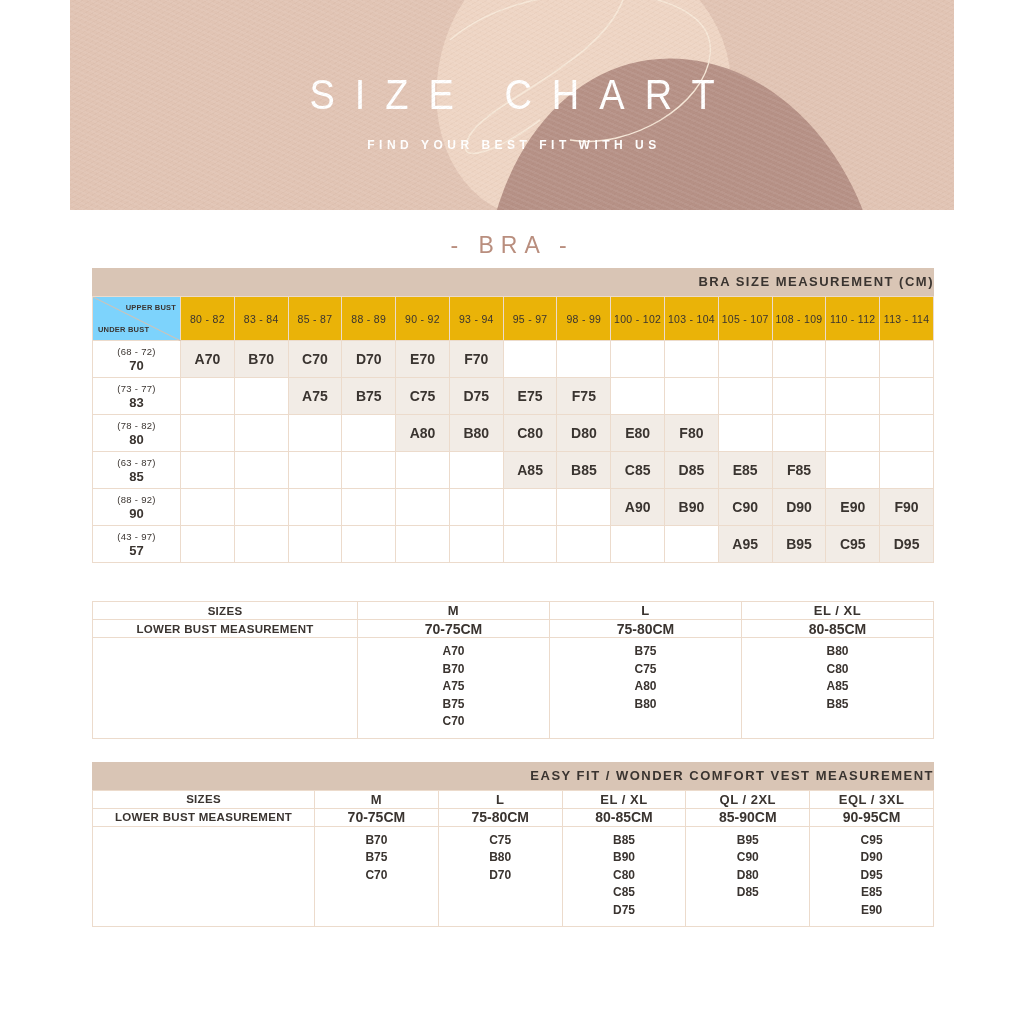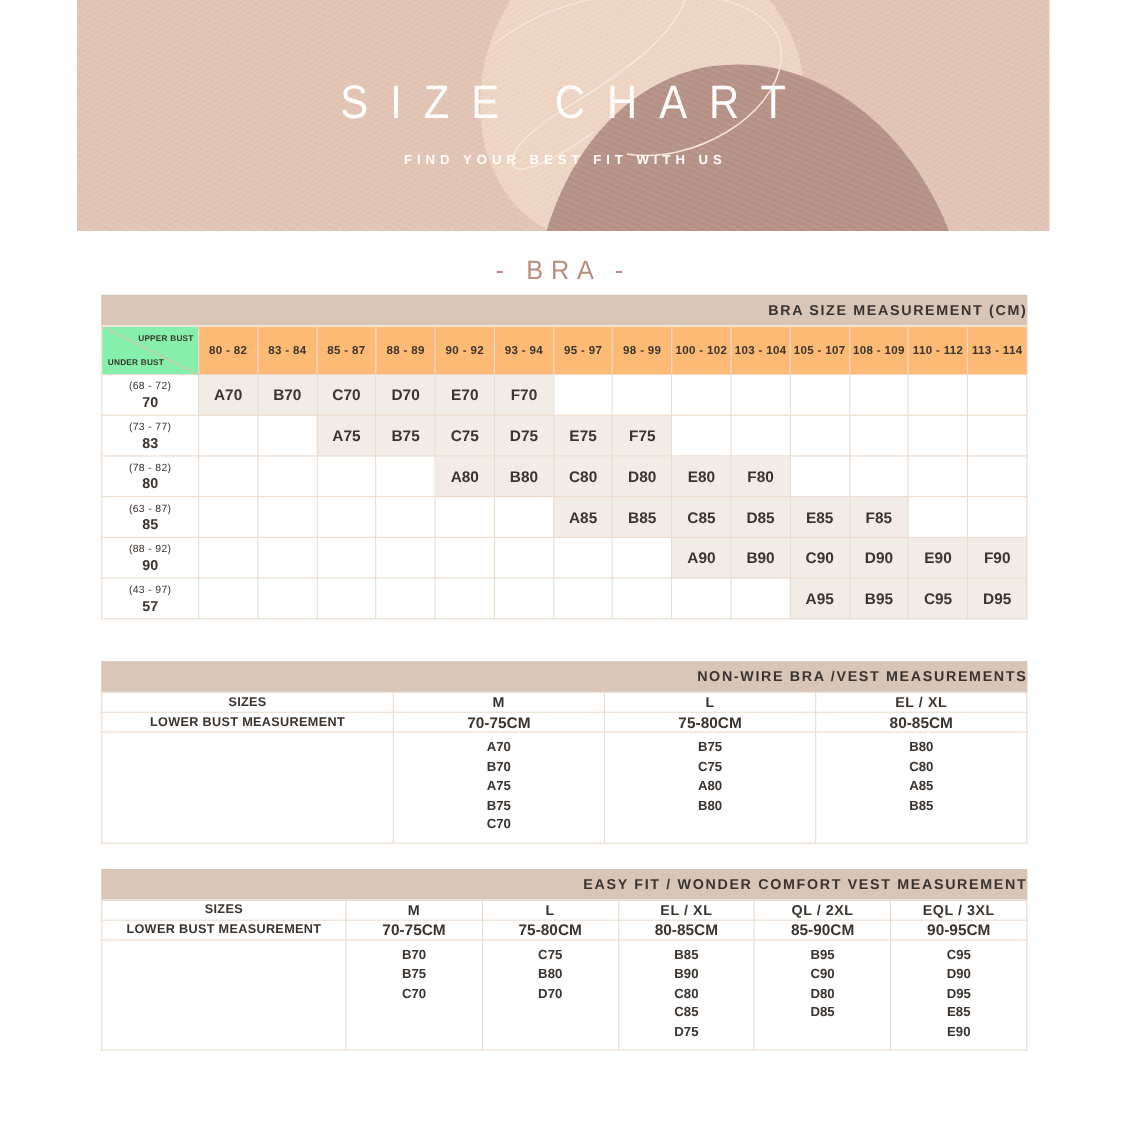--- a/index.html
+++ b/index.html
@@ -88,27 +88,27 @@
     font-size:13px; font-weight:bold;
     letter-spacing:1.5px;
     color:#3a3430;
   }
   table { border-collapse:collapse; width:842px; table-layout:fixed; background:#ffffff; }
   td, th { border:1px solid #ecdbcc; padding:0; text-align:center; color:#3a3430; }
 
   
   .matrix thead tr { height:44px; }
   .matrix tbody tr { height:37px; }
-  .matrix th.colhead { font-size:10.5px; font-weight:bold; letter-spacing:0.3px; background:#fdba74; }
+  .matrix th.colhead { font-size:10.5px; font-weight:normal; letter-spacing:0.3px; background:#eab308; }
   .matrix td.cell { font-size:14px; font-weight:600; background:#ffffff; }
   .matrix td.cell.filled { background:#f2ece6; }
   .matrix td.rowlabel { background:#ffffff; }
   .matrix td.rowlabel .range { font-size:9.5px; font-weight:normal; letter-spacing:0.3px; }
   .matrix td.rowlabel .num { font-size:13px; font-weight:bold; margin-top:1px; }
-  .corner { position:relative; background:#86efac;margin-top:48px; }
+  .corner { position:relative; background:#7dd3fc;margin-top:48px; }
   .corner svg { position:absolute; left:0; top:0; }
   .corner .upper { position:absolute; top:6px; right:4px; font-size:7.5px; font-weight:bold; letter-spacing:0.2px; }
   .corner .under { position:absolute; bottom:6px; left:5px; font-size:7.5px; font-weight:bold; letter-spacing:0.2px; }
 
   
   .sizetbl tr.hdr { height:18px; }
   .sizetbl th { font-size:13px; font-weight:bold; letter-spacing:0.5px; background:#fff; }
   .sizetbl th.sizes-label, .sizetbl td.measure-label { font-size:11.5px; font-weight:bold; letter-spacing:0.3px; }
   .sizetbl td.measure { font-size:14px; font-weight:600; }
   .sizetbl td.cups { vertical-align:top; padding:5px 0 7px; }
@@ -298,21 +298,20 @@
             <td class="cell filled">A95</td>
             <td class="cell filled">B95</td>
             <td class="cell filled">C95</td>
             <td class="cell filled">D95</td>
           </tr>
         </tbody>
       </table>
   </div>
 
   <div class="tbl-section second">
-    <div class="tbl-title">NON-WIRE BRA /VEST MEASUREMENTS</div>
     <table class="sizetbl" id="non-wire-table">
         <colgroup>
           <col style="width: 265px;">
           <col>
           <col>
           <col>
         </colgroup>
         <tbody>
           <tr class="hdr">
             <th class="sizes-label">SIZES</th>

